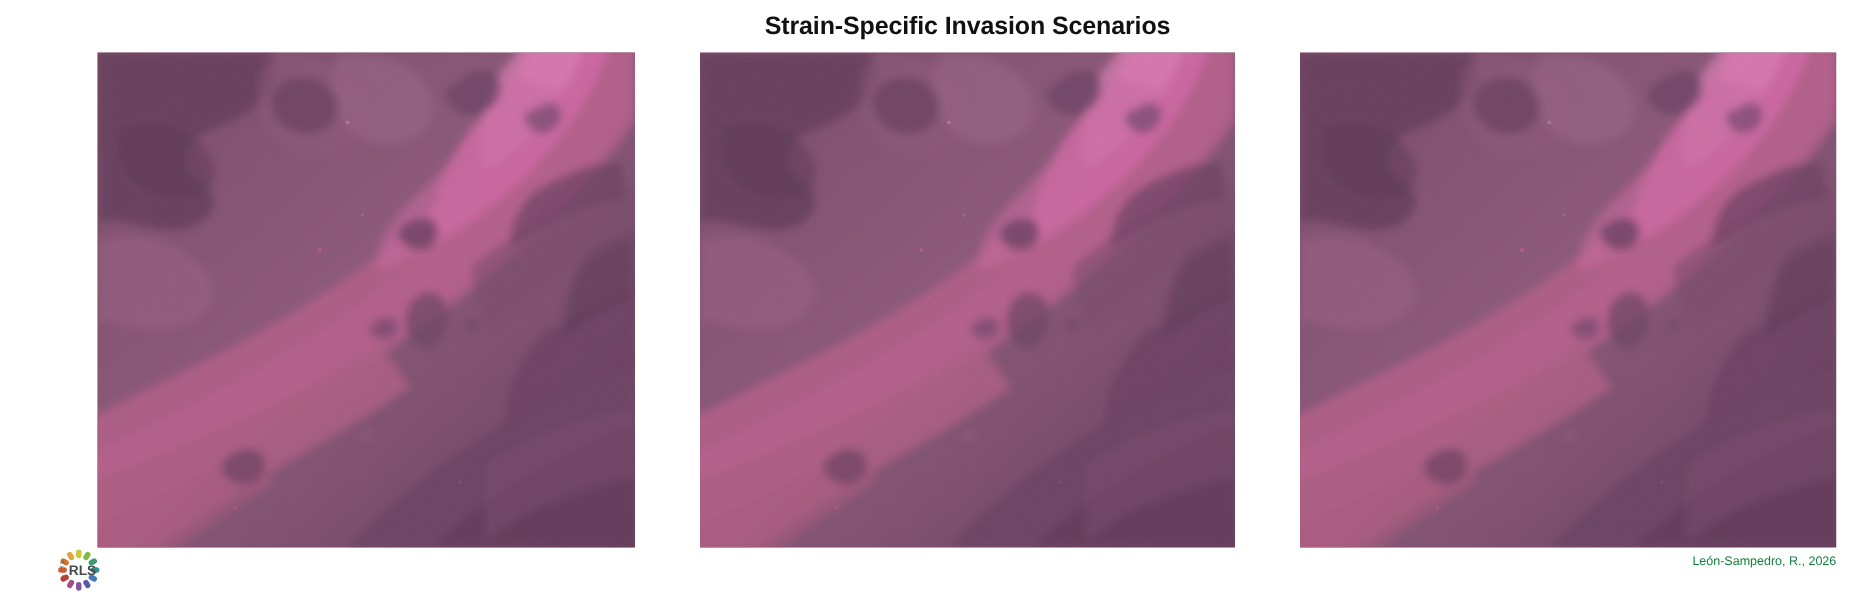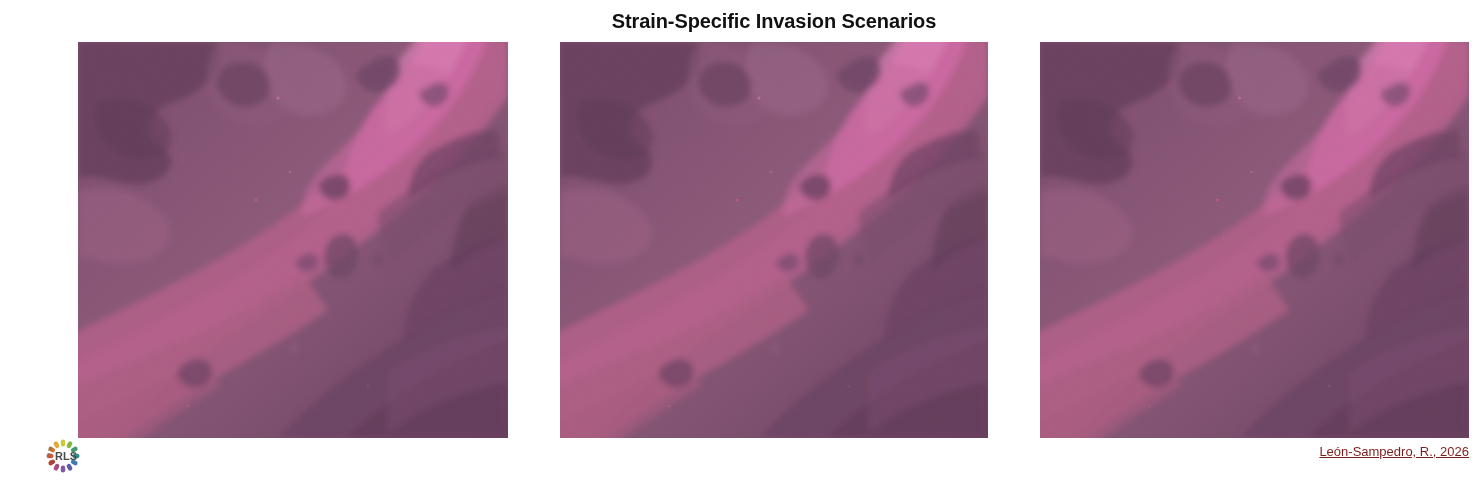--- a/index.html
+++ b/index.html
@@ -33,25 +33,24 @@
   }
   #panel-0{left:46px;width:430px;}
   #panel-1{left:528px;width:428px;}
   #panel-2{left:1008px;width:429px;}
   .panel svg{display:block;width:100%;height:100%;}
 
   #credit{
     position:absolute;
     right:47px;
     top:444px;
-    font-size:13px;
-    color:#7f1d1d;
+    font-size:10px;
+    color:#15803d;
     white-space:nowrap;
     text-align:right;
-    text-decoration:underline;
   }
 
   #logo{
     position:absolute;
     left:8px;top:436px;
     width:46px;height:40px;
   }
   #logo svg{display:block;}
 </style>
 </head>

